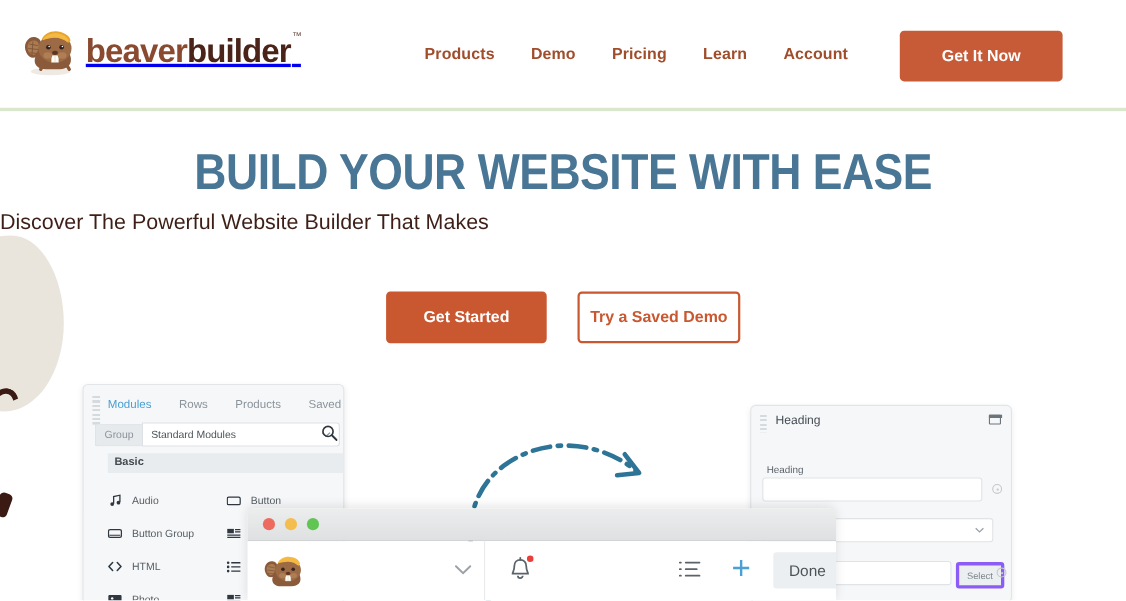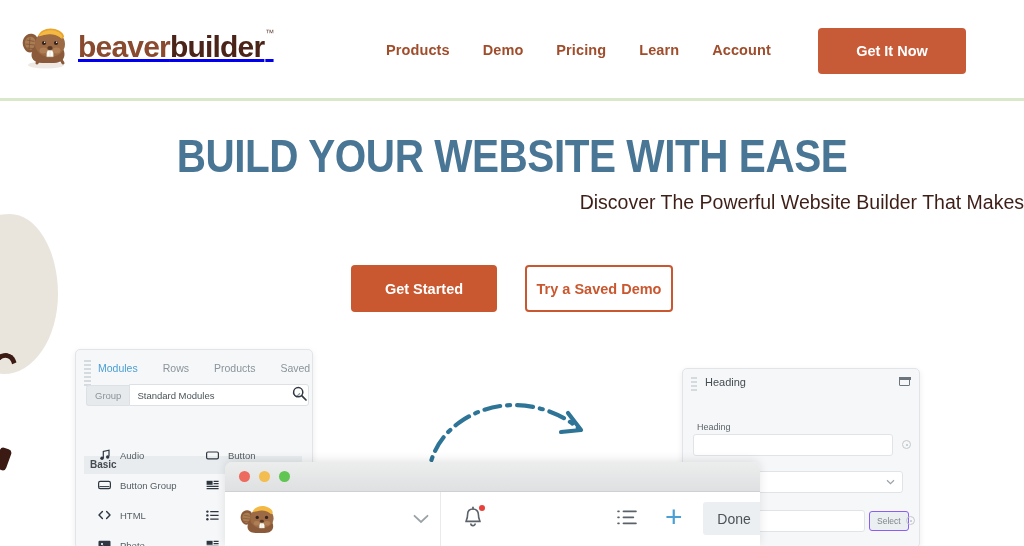--- a/index.html
+++ b/index.html
@@ -37,21 +37,21 @@
   }
 
   
   .hero-title {
     position:absolute; left:0; top:133px; width:1024px; text-align:center;
     font-family:"Liberation Sans Narrow","Liberation Sans", sans-serif;
     font-weight:700; font-size:46px; line-height:1; color:#4a7696;
     letter-spacing:-0.5px; transform:scaleX(0.88); transform-origin:center;
   }
   .hero-sub {
-    position:absolute; left:0; top:190px; width:1024px; text-align:right;
+    position:absolute; left:0; top:190px; width:1024px; text-align:left;
     font-family:"Liberation Sans Narrow","Liberation Sans", sans-serif;
     font-size:19.5px; line-height:24px; color:#3d1f17;
   }
   .cta-row { position:absolute; left:0; top:265px; width:1024px; display:flex; justify-content:center; gap:28px; }
   .btn-started {
     width:146px; height:47px; background:#c9572f; color:#fff; border:none; border-radius:4px;
     font-size:14.5px; font-weight:700; cursor:pointer;
     font-family:"Liberation Sans Narrow","Liberation Sans", sans-serif;
   }
   .btn-demo {
@@ -80,21 +80,21 @@
   .pm-tabs { position:absolute; left:22px; top:12px; display:flex; gap:25px; font-size:10.5px; }
   .pm-tabs .t { color:#8a949b; white-space:nowrap; }
   .pm-tabs .t.active { color:#4a9fd4; }
   .pm-row2 { position:absolute; left:10px; top:34px; display:flex; align-items:center; gap:0; }
   .pm-group { background:#e7eaed; border:1px solid #dde1e5; border-right:none; border-radius:3px 0 0 3px;
     padding:4px 8px; font-size:9.5px; color:#8a949b; }
   .pm-select { width:180px; height:22px; background:#fff; border:1px solid #dde1e5;
     border-radius:0 3px 3px 0; display:flex; align-items:center; justify-content:space-between;
     padding:0 7px; font-size:9.5px; color:#4b5358; }
   .pm-search { position:absolute; left:216px; top:36px; }
-  .pm-basic { position:absolute; left:8px; top:62px; width:218px; height:18px; background:#e9ecef;margin-top:44px; }
+  .pm-basic { position:absolute; left:22px; top:62px; width:218px; height:18px; background:#e9ecef; }
   .pm-basic span { position:absolute; left:6px; top:3px; font-size:10px; font-weight:700; color:#434b50; }
   .pm-list { position:absolute; left:10px; top:90px; width:220px; }
   .pm-item { display:flex; align-items:center; gap:9px; height:30px; font-size:9.5px; color:#555d63; }
   .pm-col { position:absolute; top:0; }
   .pm-colL { left:12px; } .pm-colR { left:120px; }
   .ic { width:13px; height:13px; display:inline-flex; align-items:center; justify-content:center; color:#3a4146; }
 
   
   .panel-heading {
     position:absolute; left:682px; top:368px; width:238px; height:180px;
@@ -106,21 +106,21 @@
   .ph-title { position:absolute; left:22px; top:7px; font-size:11px; color:#444c52; }
   .ph-min { position:absolute; right:9px; top:8px; width:11px; height:9px; border:1.5px solid #6c757b; border-radius:1px; }
   .ph-min:after{content:"";position:absolute;left:-1.5px;top:-1.5px;right:-1.5px;height:3px;background:#6c757b;}
   .ph-tabs { position:absolute; left:8px; top:26px; width:222px; height:20px; background:#e9ecef; display:flex; }
   .ph-tab { flex:1; text-align:center; font-size:9.5px; line-height:20px; color:#7c858b; }
   .ph-tab.active { background:#fff; color:#4a9fd4; }
   .ph-label { position:absolute; left:14px; top:53px; font-size:9px; color:#5c646a; }
   .ph-field { position:absolute; left:10px; background:#fff; border:1px solid #e0e4e7; border-radius:3px; height:22px; }
   .ph-gear { position:absolute; width:9px; height:9px; border:1.4px solid #c2c8cc; border-radius:50%; }
   .ph-gear:after{content:"";position:absolute;left:3px;top:3px;width:1.6px;height:1.6px;background:#c2c8cc;border-radius:50%;}
-  .ph-selectbtn { position:absolute; background:#eceff1; border:1px solid #8b5cf6; border-radius:3px;
+  .ph-selectbtn { position:absolute; background:#eceff1; border:3px solid #8b5cf6; border-radius:3px;
     font-size:8.5px; color:#7c858b; padding:4px 7px; }
 
   
   .publish {
     position:absolute; left:609px; top:438px; width:119px; height:45px;
     background:#4295c8; color:#fff; font-size:17px; font-weight:400;
     display:flex; align-items:center; justify-content:center; border:none; cursor:pointer;
     font-family:"DejaVu Sans", sans-serif;
   }
 

